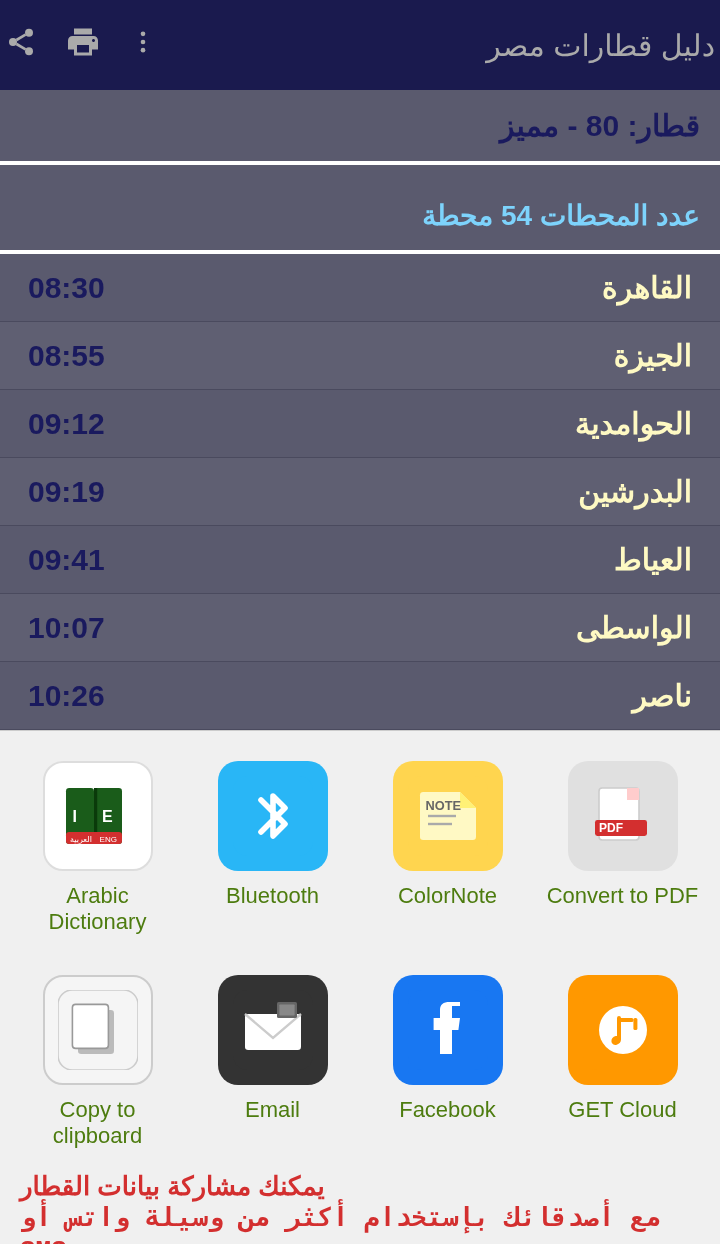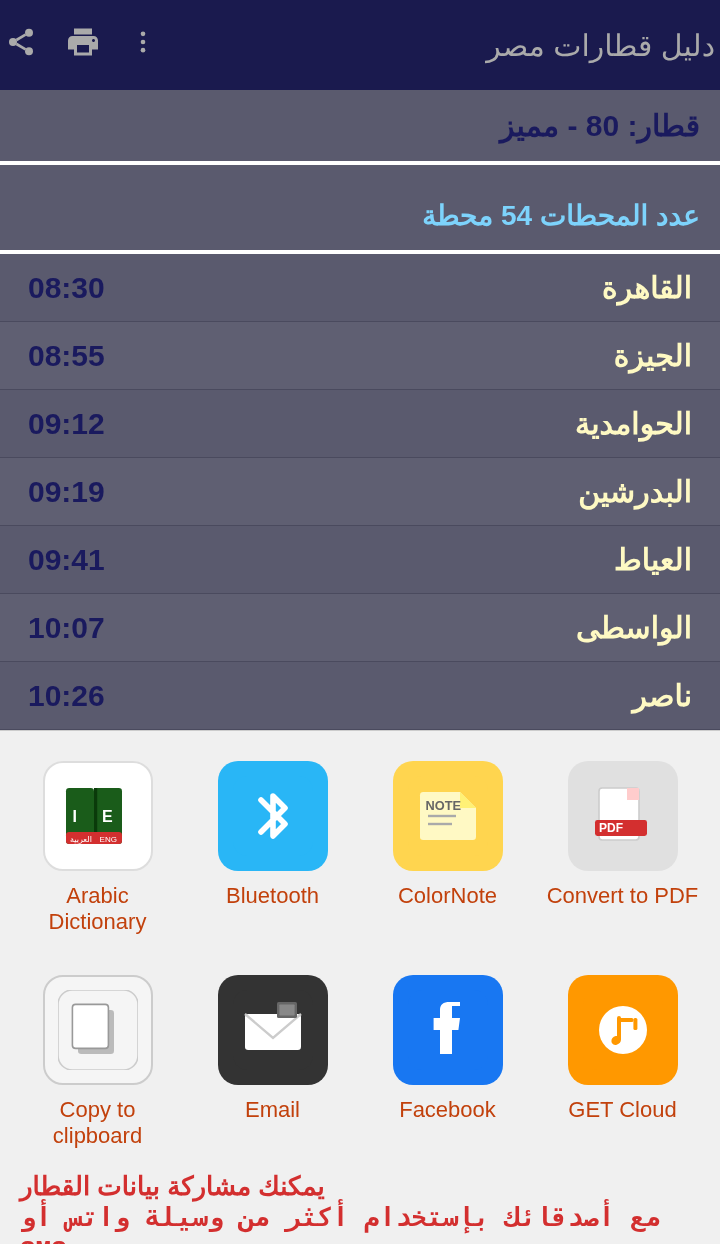--- a/index.html
+++ b/index.html
@@ -109,21 +109,21 @@
       border-radius: 20px;
       display: flex;
       align-items: center;
       justify-content: center;
       margin-bottom: 12px;
       font-size: 56px;
     }
 
     .app-label {
       font-size: 22px;
-      color: #c2410c;
+      color: #4d7c0f;
       text-align: center;
     }
 
     
     .icon-arabic-dict {
       background: white;
       border: 2px solid #ddd;
       border-radius: 20px;
       position: relative;
       overflow: hidden;

